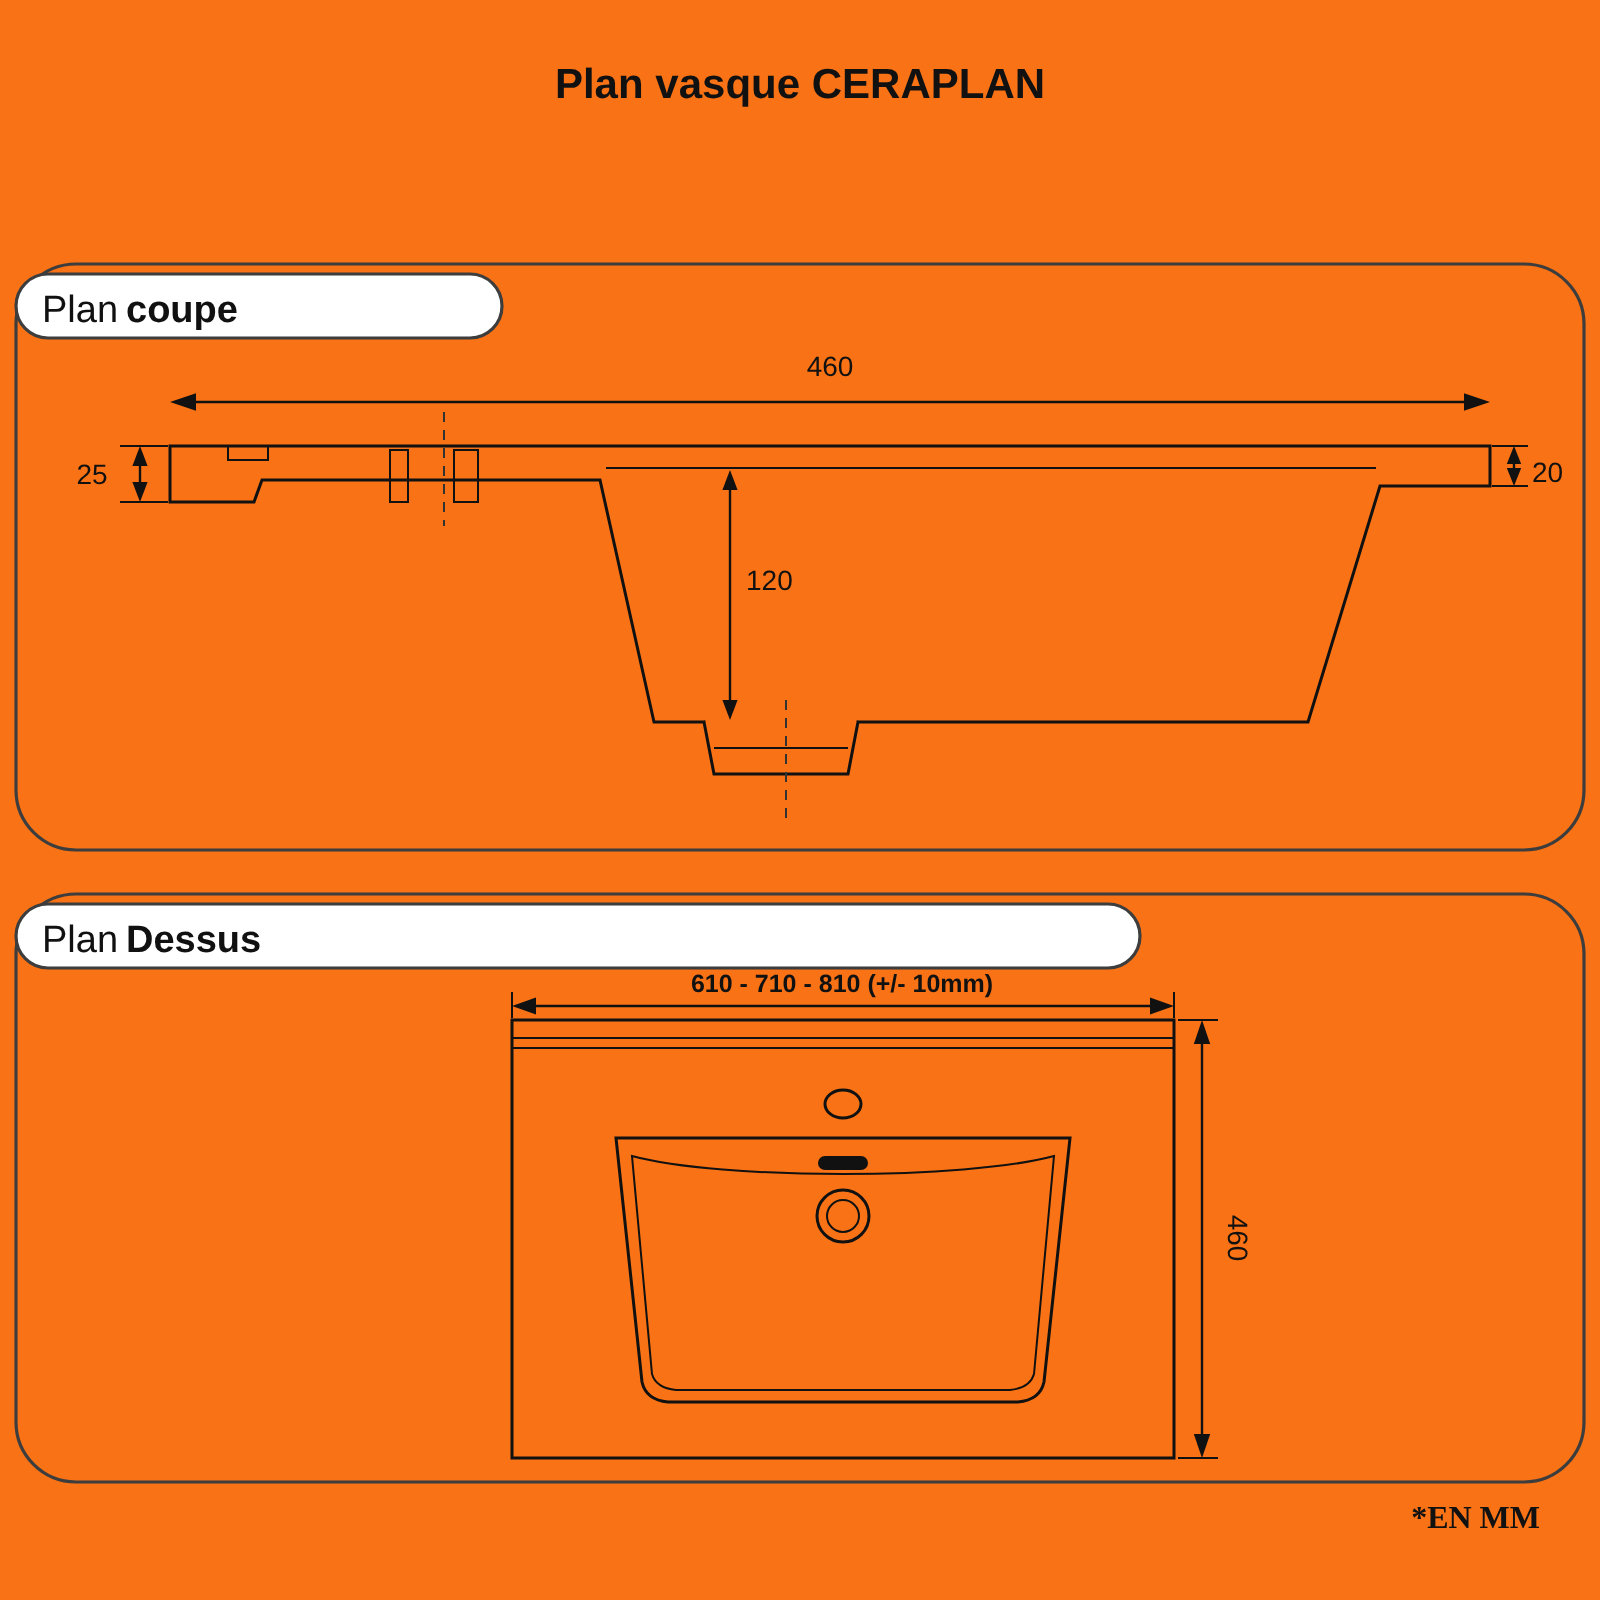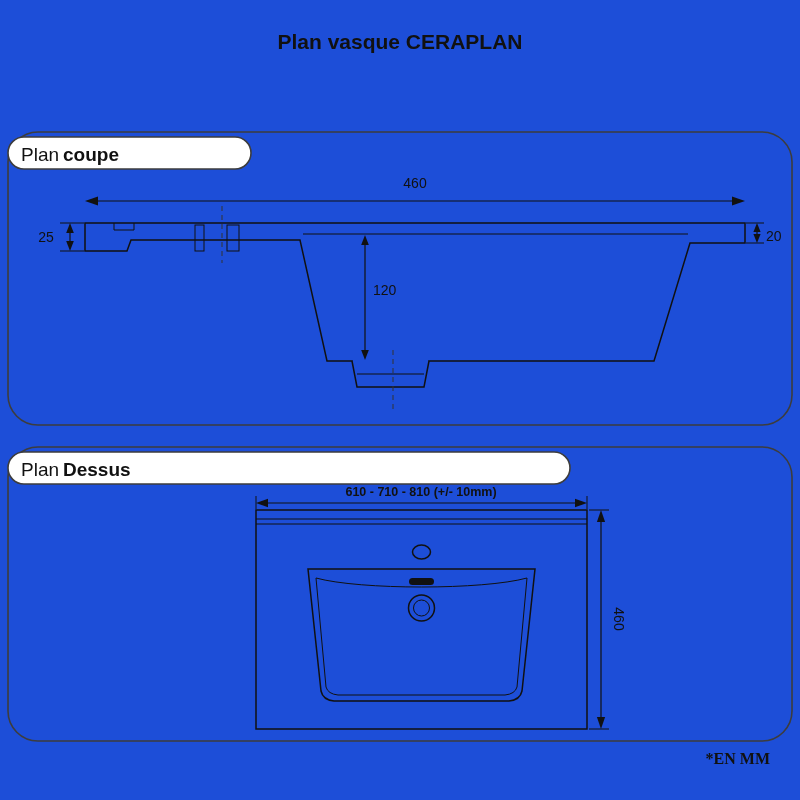--- a/index.html
+++ b/index.html
@@ -1,16 +1,16 @@
 <!DOCTYPE html>
 <html><head>
 <meta charset="utf-8">
 <style>
   html,body{margin:0;padding:0;background:#ffffff;}
-  .page{position:relative;width:800px;height:800px;background:#1d4ed8;font-family:"Liberation Sans",sans-serif;}
+  .page{position:relative;width:800px;height:800px;background:#f97316;font-family:"Liberation Sans",sans-serif;}
   svg{display:block;}
   text{fill:#111;font-family:"Liberation Sans",sans-serif;}
   .title-text{font-size:21px;font-weight:bold;}
   .label-plain{font-size:19px;}
   .label-bold{font-size:19px;font-weight:bold;}
   .dimtext{font-size:14px;}
   .dimtext-small{font-size:12.5px;font-weight:bold;}
   .note-text{font-size:16px;font-weight:600;font-family:"Liberation Serif",serif;}
   .panel{fill:none;stroke:#3d3d3d;stroke-width:1.6;}
   .tab{fill:#ffffff;stroke:#3d3d3d;stroke-width:1.6;}

